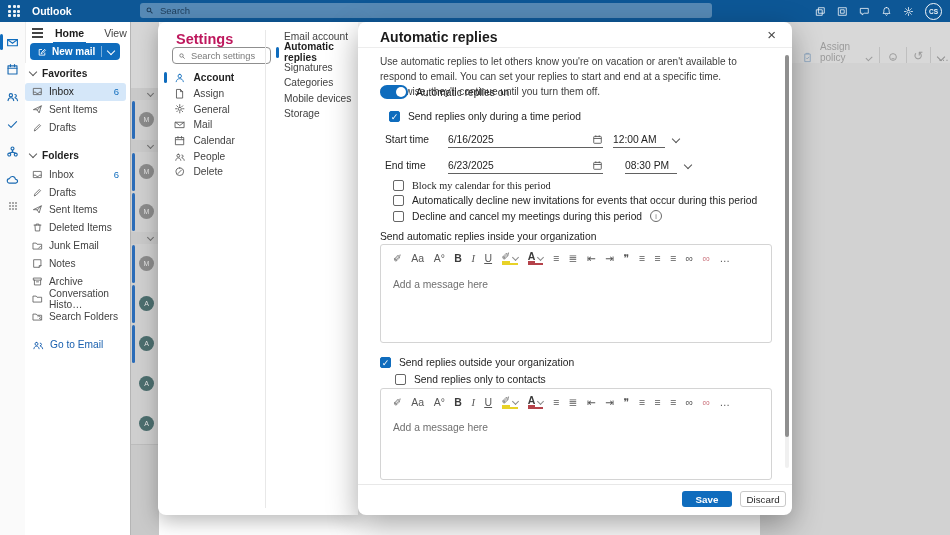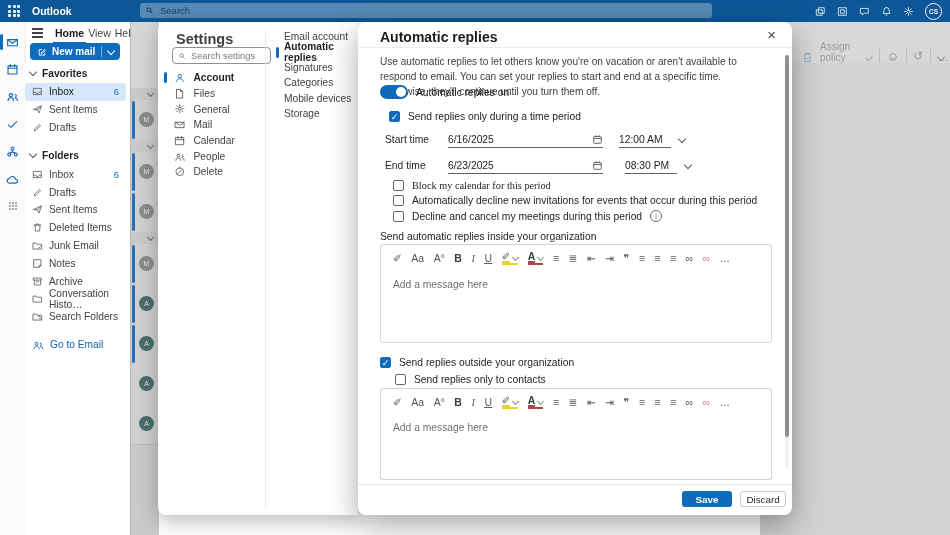--- a/index.html
+++ b/index.html
@@ -49,21 +49,21 @@
   .ml-av{position:absolute;left:8px;top:12px;width:15px;height:15px;border-radius:50%;color:#e3e3e3;
       font-size:7px;display:flex;align-items:center;justify-content:center}
   
   #rightpane{left:760px;top:22px;width:190px;height:513px;background:#d2d2d2}
   #rp-ribbon{position:absolute;left:0;top:0;width:190px;height:41px;background:#d8d8d8;color:#9b9b9b;
       display:flex;align-items:flex-end;font-size:10px;gap:7px;padding-left:42px;box-sizing:border-box}
   .rp-sep{width:1px;height:16px;background:#bfbfbf}
   
   #settings{left:158px;top:22px;width:200px;height:493px;background:#fff;border-radius:8px 0 0 8px;
       box-shadow:0 6px 20px rgba(0,0,0,.28)}
-  #settings-title{position:absolute;left:18px;top:9px;font-size:14.5px;font-weight:bold;color:#404040}
+  #settings-title{position:absolute;left:18px;top:9px;font-size:14.5px;font-weight:bold;color:#be185d}
   #settings-search{position:absolute;left:14px;top:25px;width:92px;height:15px;border:1px solid #8f8f8f;border-radius:4px;
       display:flex;align-items:center;padding-left:5px;color:#767676}
   #settings-search input{border:none;outline:none;font-size:9.3px;width:74px;color:#444}
   #settings-search input::placeholder{color:#7a7a7a}
   #settings-nav{position:absolute;left:6px;top:48px;width:106px}
   .s-nav{position:relative;height:15.7px;display:flex;align-items:center;gap:8px;font-size:10.2px;color:#424242;padding-left:10px}
   .s-nav.sel{font-weight:bold;color:#1f1f1f}
   .s-nav .bar{position:absolute;left:0;width:2.5px;height:11px;background:#0f6cbd;border-radius:2px}
   .s-nav .nico{color:#565656;display:flex}
   .s-nav.sel .nico{color:#0f6cbd}
@@ -171,21 +171,21 @@
       <div data-name="user-avatar" id="avatar">CS</div>
     </div>
 </div>
 
 <div id="ribbon" class="abs" data-name="ribbon">
   <div class="abs" style="left:7px;top:6px" data-name="hamburger-menu-icon">
     <div style="width:11px;height:1.6px;background:#444;margin-bottom:2.6px"></div>
     <div style="width:11px;height:1.6px;background:#444;margin-bottom:2.6px"></div>
     <div style="width:11px;height:1.6px;background:#444"></div>
   </div>
-  <div class="abs" style="left:28px;top:2px;display:flex;" id="ribbon-tabs" data-name="ribbon-tabs">
+  <div class="abs" style="left:28px;top:2px;display:flex;gap:16px" id="ribbon-tabs" data-name="ribbon-tabs">
       <div class="tab active" data-name="ribbon-tab-home">Home</div>
       <div class="tab" data-name="ribbon-tab-view">View</div>
       <div class="tab" data-name="ribbon-tab-help">Help</div>
     </div>
   <div class="abs" style="left:5px;top:21px;display:flex;align-items:center;gap:10px">
     <div id="newmail" data-name="new-mail-button">
       <span class="icon" style="margin-right:5px" data-name="compose-icon">
           <svg width="10" height="10" viewBox="0 0 16 16" fill="none" stroke="#fff" stroke-width="1.4">
             <path d="M12.5 9V13h-9V4H8"></path>
             <path d="M7.2 8.8l5-5 1.3 1.3-5 5-1.9.6z"></path>
@@ -479,21 +479,21 @@
         </span>
         <span data-name="settings-nav-label">Account</span>
       </div>
       <div class="s-nav" data-name="settings-nav-files">
         <span class="nico" data-name="file-icon">
           <svg width="11.5" height="11.5" viewBox="0 0 16 16" fill="none" stroke="currentColor" stroke-width="1.2" stroke-linecap="round" stroke-linejoin="round">
             <path d="M4 2h5l3 3v9H4z"></path>
             <path d="M9 2v3h3"></path>
           </svg>
         </span>
-        <span data-name="settings-nav-label">Files</span>
+        <span data-name="settings-nav-label">Assign</span>
       </div>
       <div class="s-nav" data-name="settings-nav-general">
         <span class="nico" data-name="gear-icon">
           <svg width="11.5" height="11.5" viewBox="0 0 16 16" fill="none" stroke="currentColor" stroke-width="1.2" stroke-linecap="round" stroke-linejoin="round">
             <path d="M8 5.8a2.2 2.2 0 1 1 0 4.4 2.2 2.2 0 0 1 0-4.4z"></path>
             <path d="M8 2.2v1.8"></path>
             <path d="M8 12v1.8"></path>
             <path d="M2.2 8h1.8"></path>
             <path d="M12 8h1.8"></path>
             <path d="M3.9 3.9l1.3 1.3"></path>
@@ -589,21 +589,21 @@
     <span style="width:48px" data-name="start-time-label">Start time</span>
     <div class="fld" style="width:155px;margin-left:7px" data-name="start-date-field">
       <span style="flex:1" data-name="start-date-value">6/16/2025</span>
       <span class="icon" data-name="calendar-icon">
           <svg width="11" height="11" viewBox="0 0 16 16" fill="none" stroke="#565656" stroke-width="1.3">
             <rect x="2.5" y="3.5" width="11" height="10" rx="1"></rect>
             <path d="M2.5 6.5h11M5.5 2v2.5M10.5 2v2.5"></path>
           </svg>
         </span>
     </div>
-    <div class="fld" style="width:52px;margin-left:8px" data-name="start-time-field">
+    <div class="fld" style="width:52px;margin-left:2px" data-name="start-time-field">
       <span style="flex:1" data-name="start-time-value">12:00 AM</span>
     </div>
     <span class="chev" style="color:#565656" data-name="chevron-down-icon"></span>
   </div>
 
   <div class="row" style="left:27px;top:135px" data-name="end-time-row">
     <span style="width:48px" data-name="end-time-label">End time</span>
     <div class="fld" style="width:155px;margin-left:7px" data-name="end-date-field">
       <span style="flex:1" data-name="end-date-value">6/23/2025</span>
       <span class="icon" data-name="calendar-icon">

